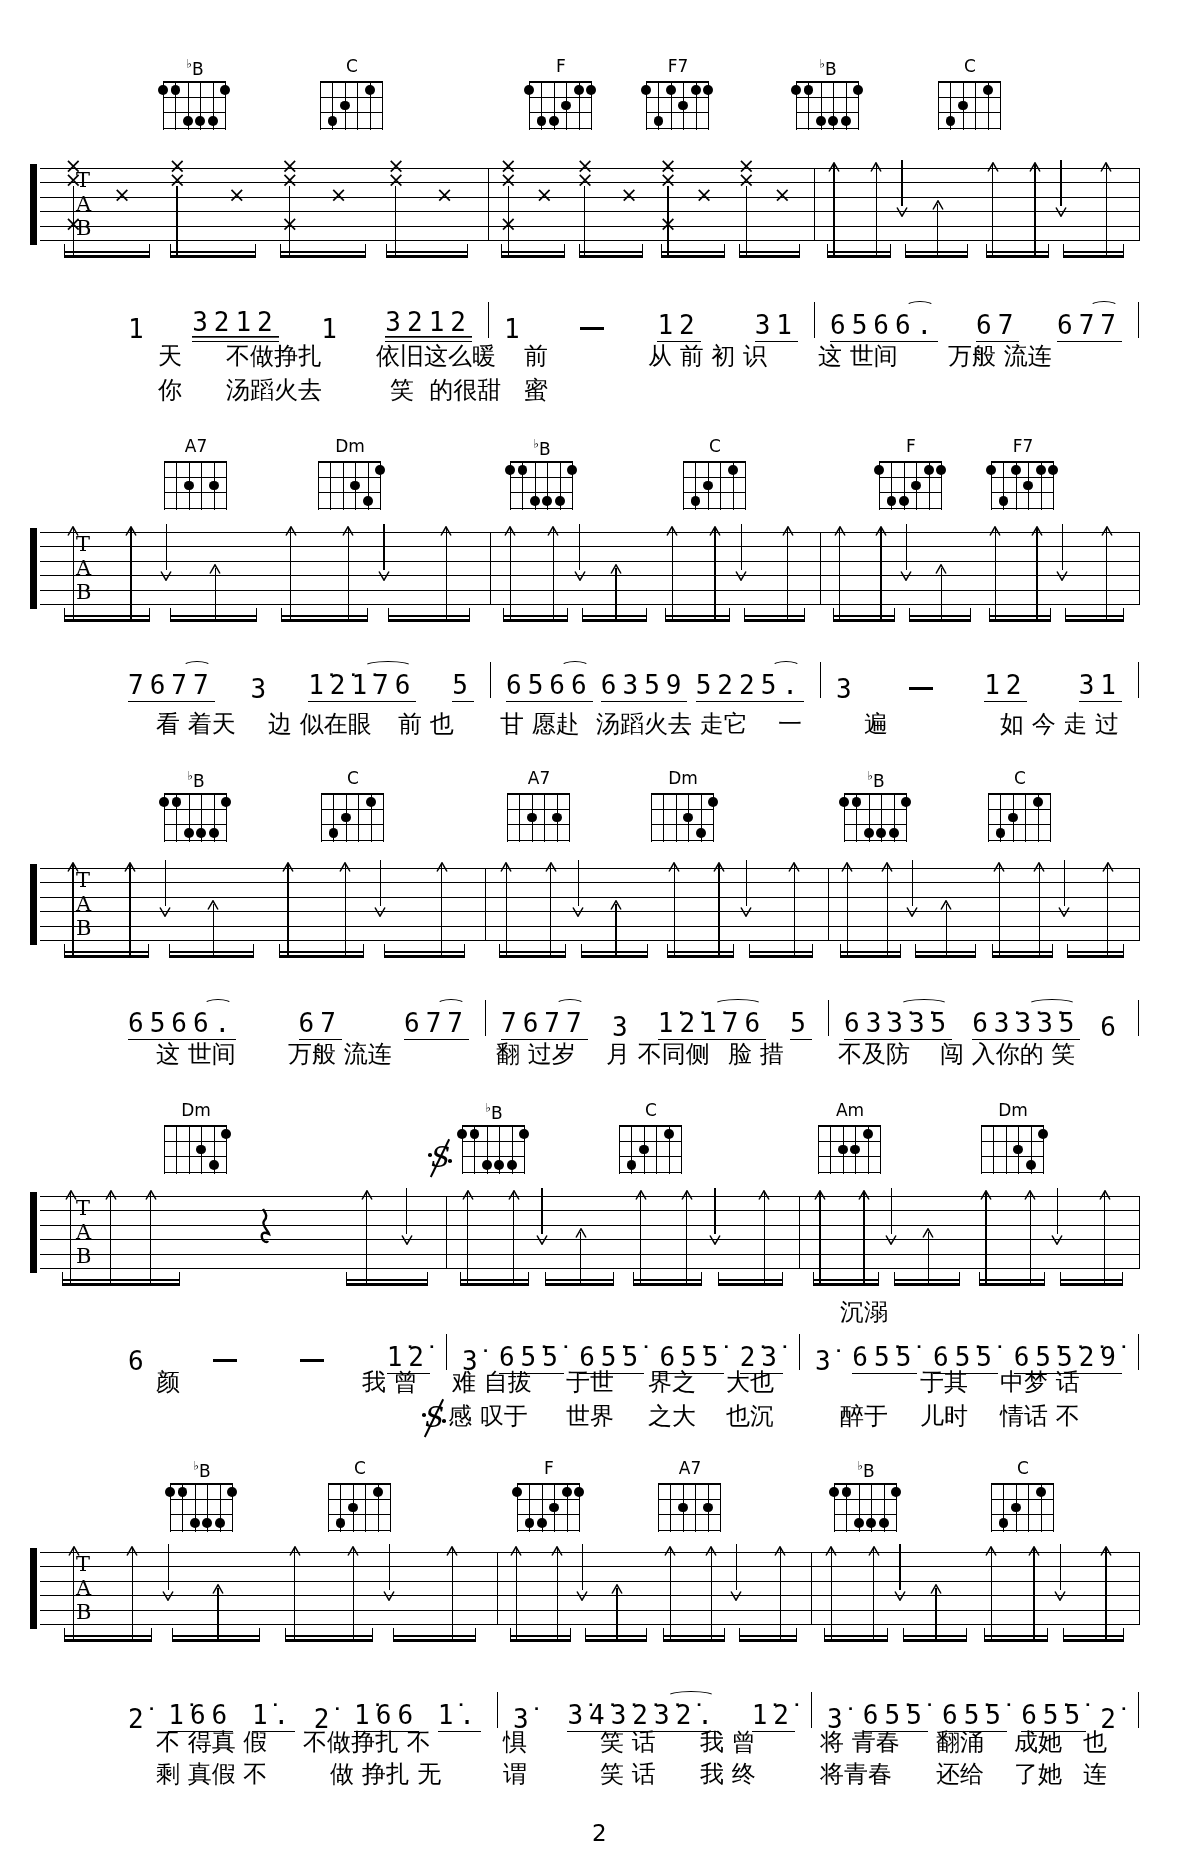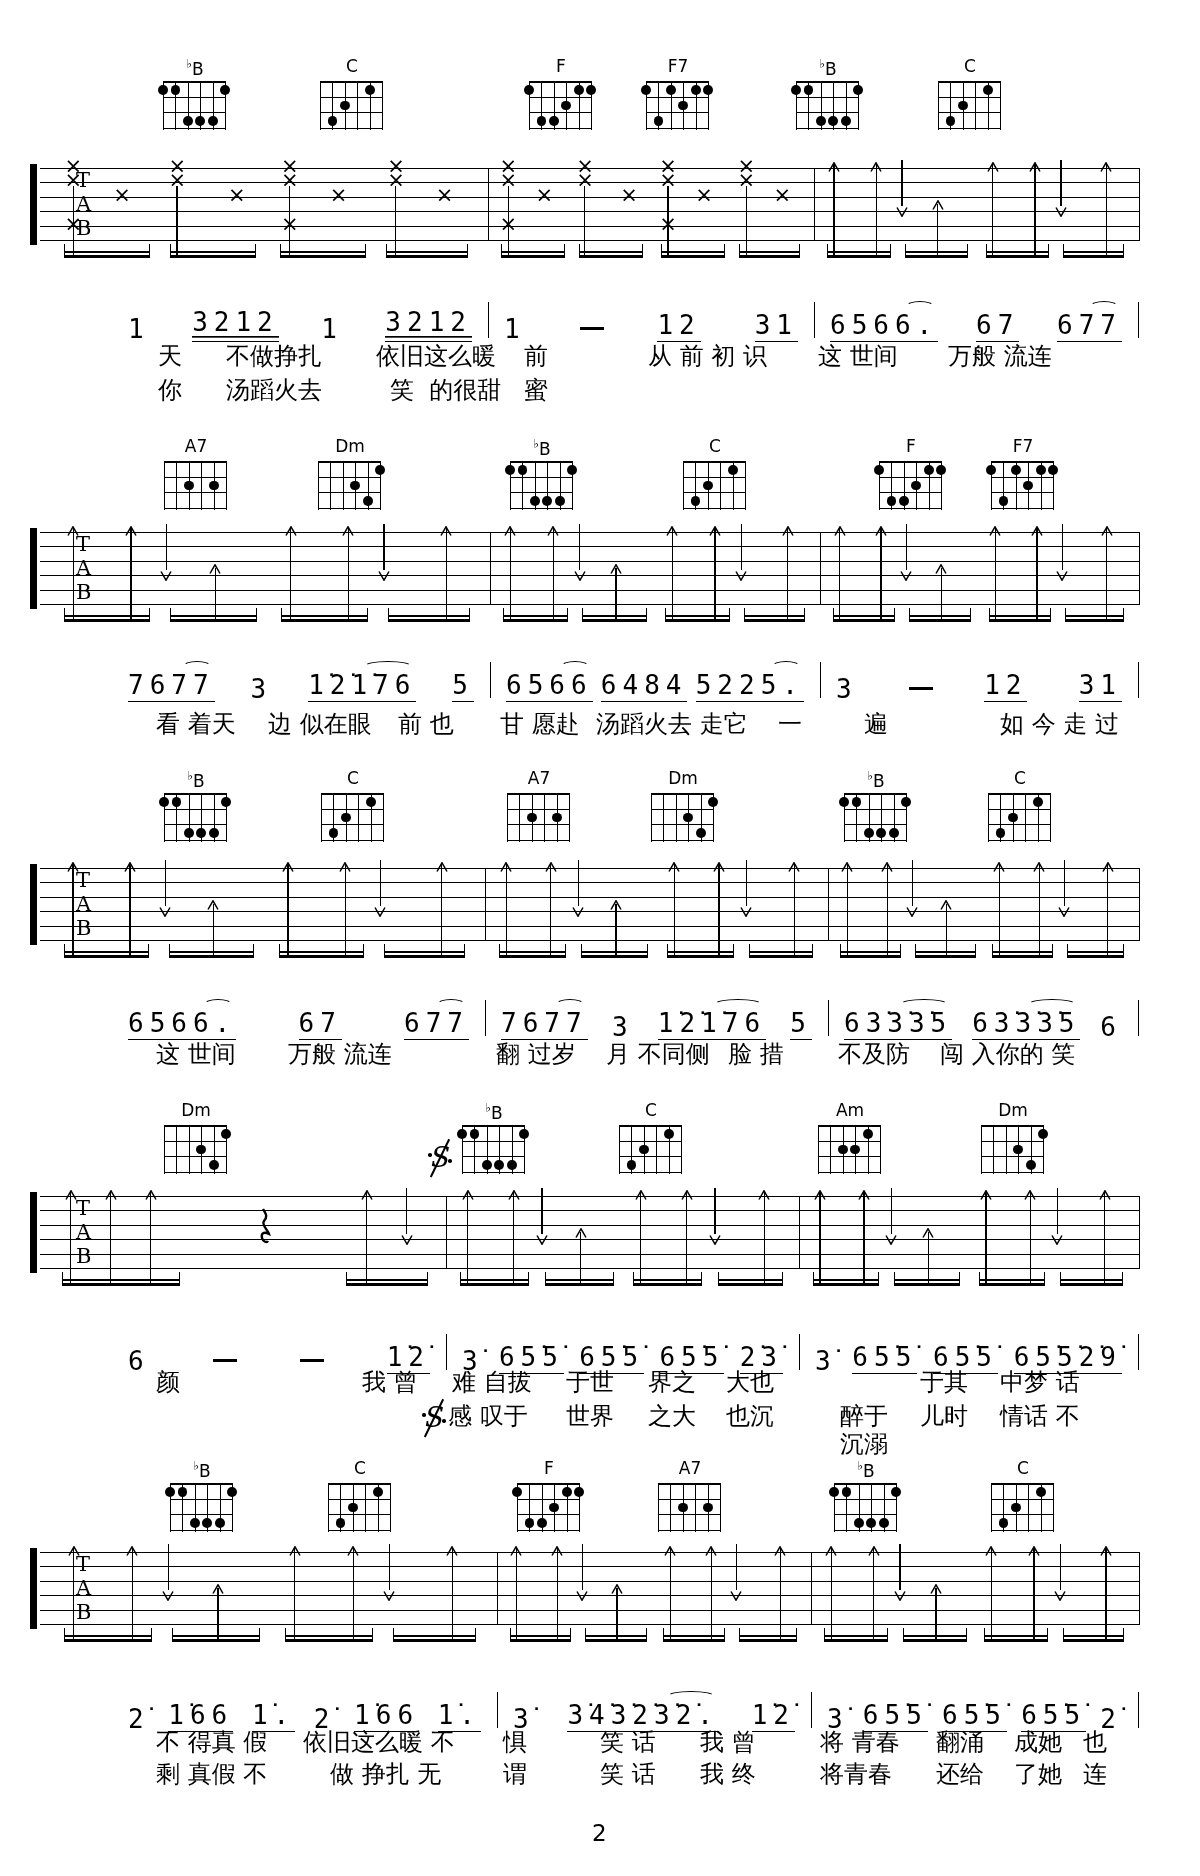--- a/index.html
+++ b/index.html
@@ -589,21 +589,21 @@
           </div>
         </div>
         <div style="position: absolute; left: 112px; top: 658px; width: 378px; height: 44px; display: flex; justify-content: space-between; align-items: flex-end; padding: 0px 16px; box-sizing: border-box;">
           <span class="num u1">7677<span class="arc"></span></span>
           <span class="num">3</span>
           <span class="num u1">1̇2̇1̇76<span class="arc wide"></span></span>
           <span class="num u1">5</span>
         </div>
         <div style="position: absolute; left: 490px; top: 658px; width: 330px; height: 44px; display: flex; justify-content: space-between; align-items: flex-end; padding: 0px 16px; box-sizing: border-box;">
           <span class="num u1">6566<span class="arc"></span></span>
-          <span class="num u1">6484</span>
+          <span class="num u1">6359</span>
           <span class="num u1">5225.<span class="arc"></span></span>
         </div>
         <div style="position: absolute; left: 820px; top: 658px; width: 318px; height: 44px; display: flex; justify-content: space-between; align-items: flex-end; padding: 0px 16px; box-sizing: border-box;">
           <span class="num">3</span>
           <div class="dash"></div>
           <span class="num u1">12</span>
           <span class="num u1">31</span>
         </div>
         <div style="position: absolute; left: 489.5px; top: 662px; width: 1.2px; height: 36px; background: rgb(0, 0, 0);"></div>
         <div style="position: absolute; left: 819.5px; top: 662px; width: 1.2px; height: 36px; background: rgb(0, 0, 0);"></div>
@@ -1176,21 +1176,21 @@
         </div>
         <div style="position: absolute; left: 445.5px; top: 1334px; width: 1.2px; height: 36px; background: rgb(0, 0, 0);"></div>
         <div style="position: absolute; left: 798.5px; top: 1334px; width: 1.2px; height: 36px; background: rgb(0, 0, 0);"></div>
         <div style="position: absolute; left: 1138px; top: 1334px; width: 1.2px; height: 36px; background: rgb(0, 0, 0);"></div>
         <div class="lyr" style="position: absolute; left: 156px; top: 1370px;">颜</div>
         <div class="lyr" style="position: absolute; left: 362px; top: 1370px;">我 曾</div>
         <div class="lyr" style="position: absolute; left: 452px; top: 1370px;">难 自拔</div>
         <div class="lyr" style="position: absolute; left: 566px; top: 1370px;">于世</div>
         <div class="lyr" style="position: absolute; left: 648px; top: 1370px;">界之</div>
         <div class="lyr" style="position: absolute; left: 726px; top: 1370px;">大也</div>
-        <div class="lyr" style="position: absolute; left: 840px; top: 1432px;">沉溺</div>
+        <div class="lyr" style="position: absolute; left: 840px; top: 1300px;">沉溺</div>
         <div class="lyr" style="position: absolute; left: 920px; top: 1370px;">于其</div>
         <div class="lyr" style="position: absolute; left: 1000px; top: 1370px;">中梦 话</div>
         <div class="segno" style="position: absolute; left: 424px; top: 1398px;">
           <div class="ln" style="position: absolute;"></div>
           <span class="s">S</span>
           <div class="d1" style="position: absolute;"></div>
           <div class="d2" style="position: absolute;"></div>
         </div>
         <div class="lyr" style="position: absolute; left: 448px; top: 1404px;">感 叹于</div>
         <div class="lyr" style="position: absolute; left: 566px; top: 1404px;">世界</div>
@@ -1491,21 +1491,21 @@
           <span class="num">3̇</span>
           <span class="num u1">65̇5̇</span>
           <span class="num u1">65̇5̇</span>
           <span class="num u1">65̇5̇</span>
           <span class="num">2̇</span>
         </div>
         <div style="position: absolute; left: 496.5px; top: 1692px; width: 1.2px; height: 36px; background: rgb(0, 0, 0);"></div>
         <div style="position: absolute; left: 810.5px; top: 1692px; width: 1.2px; height: 36px; background: rgb(0, 0, 0);"></div>
         <div style="position: absolute; left: 1138px; top: 1692px; width: 1.2px; height: 36px; background: rgb(0, 0, 0);"></div>
         <div class="lyr" style="position: absolute; left: 156px; top: 1730px;">不 得真 假</div>
-        <div class="lyr" style="position: absolute; left: 303px; top: 1730px;">依旧这么暖 不</div>
+        <div class="lyr" style="position: absolute; left: 303px; top: 1730px;">不做挣扎 不</div>
         <div class="lyr" style="position: absolute; left: 503px; top: 1730px;">惧</div>
         <div class="lyr" style="position: absolute; left: 600px; top: 1730px;">笑 话</div>
         <div class="lyr" style="position: absolute; left: 700px; top: 1730px;">我 曾</div>
         <div class="lyr" style="position: absolute; left: 820px; top: 1730px;">将 青春</div>
         <div class="lyr" style="position: absolute; left: 936px; top: 1730px;">翻涌</div>
         <div class="lyr" style="position: absolute; left: 1014px; top: 1730px;">成她</div>
         <div class="lyr" style="position: absolute; left: 1083px; top: 1730px;">也</div>
         <div class="lyr" style="position: absolute; left: 156px; top: 1762px;">剩 真假 不</div>
         <div class="lyr" style="position: absolute; left: 330px; top: 1762px;">做 挣扎 无</div>
         <div class="lyr" style="position: absolute; left: 503px; top: 1762px;">谓</div>

